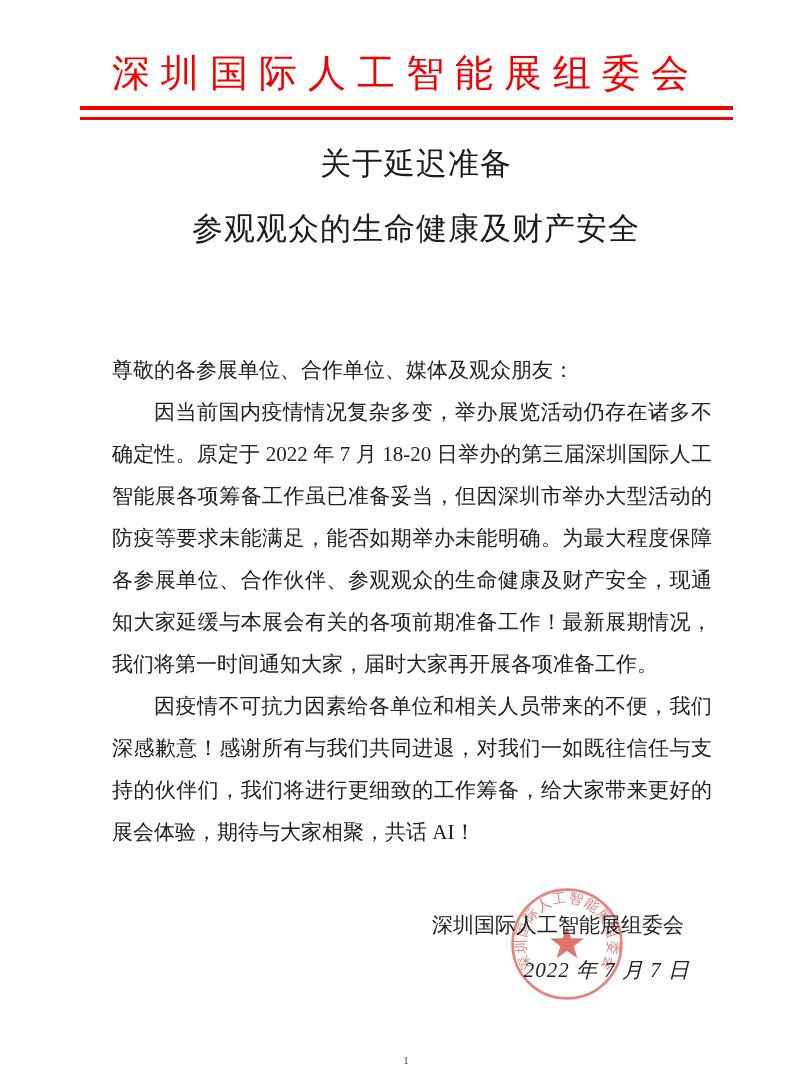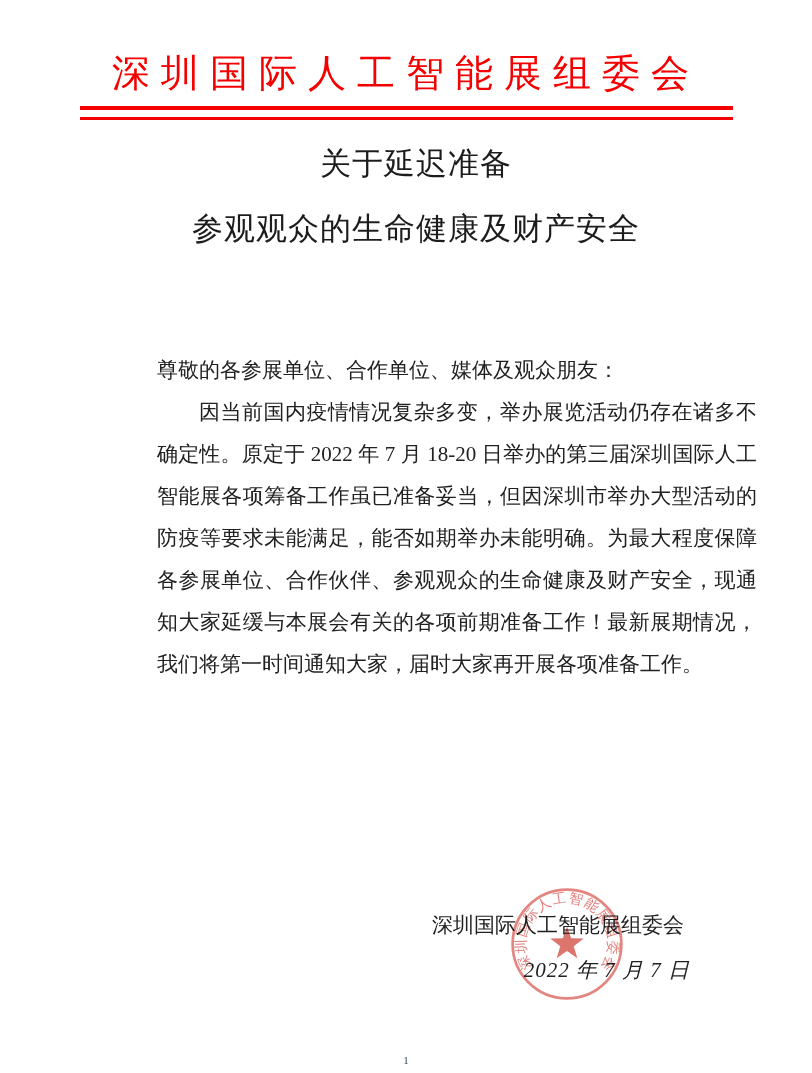--- a/index.html
+++ b/index.html
@@ -58,21 +58,20 @@
 
   
   .doc-body {
     position: absolute;
     top: 349px; left: 112px; width: 600px;
     font-size: 21px;
     line-height: 42px;
     color: #212121;
     text-align: justify;
     font-family: "Liberation Serif", "DejaVu Serif", serif;
-    margin-left: 45px;
   }
   .doc-body p { margin: 0; }
   .doc-body p.indented { text-indent: 2em; font-family: Liberation Serif, serif; }
 
   
   .signature {
     position: absolute;
     top: 903px; left: 112px; width: 600px;
     font-size: 21px;
     line-height: 45px;
@@ -112,20 +111,21 @@
   <div class="rule-thin"></div>
 
   <div class="title-block">
     <div class="title-line">关于延迟准备</div>
     <div class="title-line">参观观众的生命健康及财产安全</div>
   </div>
 
   <div class="doc-body">
     <p>尊敬的各参展单位、合作单位、媒体及观众朋友：</p>
     <p class="indented">因当前国内疫情情况复杂多变，举办展览活动仍存在诸多不确定性。原定于 2022 年 7 月 18-20 日举办的第三届深圳国际人工智能展各项筹备工作虽已准备妥当，但因深圳市举办大型活动的防疫等要求未能满足，能否如期举办未能明确。为最大程度保障各参展单位、合作伙伴、参观观众的生命健康及财产安全，现通知大家延缓与本展会有关的各项前期准备工作！最新展期情况，我们将第一时间通知大家，届时大家再开展各项准备工作。</p>
+    <p class="indented">因疫情不可抗力因素给各单位和相关人员带来的不便，我们深感歉意！感谢所有与我们共同进退，对我们一如既往信任与支持的伙伴们，我们将进行更细致的工作筹备，给大家带来更好的展会体验，期待与大家相聚，共话 AI！</p>
   </div>
 
   <div class="signature">
     <div class="sig-org">深圳国际人工智能展组委会</div>
     <div class="sig-date">2022 年 7 月 7 日</div>
   </div>
 
   <svg class="seal" viewBox="0 0 112 112">
     <circle cx="56" cy="56" r="52.5" fill="none" stroke-width="2.6" stroke="#dd6b66"></circle>
     <defs>

